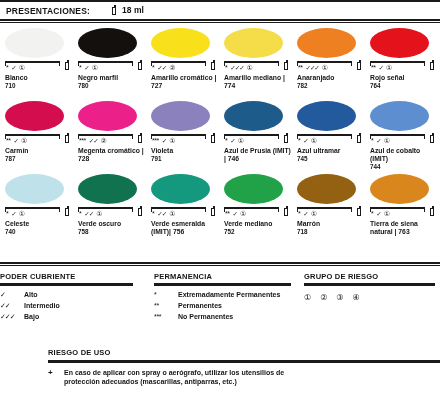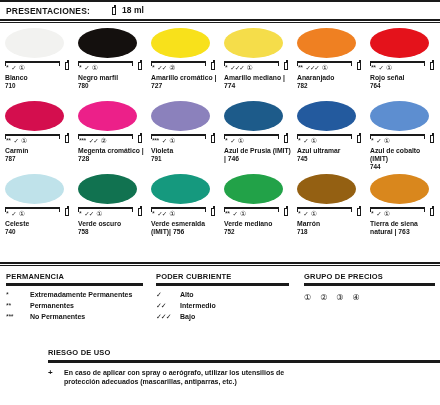--- a/index.html
+++ b/index.html
@@ -445,60 +445,60 @@
       </div>
     </div>
   </div>
 
 <div class="legend-wrap">
   <div class="lg-rule1"></div>
   <div class="lg-rule2"></div>
 
   <div class="legend-cols">
 
+    <div class="lcol c2">
+      <div class="lg-title">PODER CUBRIENTE</div>
+      <div class="lg-bar"></div>
+      <div class="lg-items">
+        <div class="lg-item">
+          <span class="lg-key chk">✓</span>
+          <span class="lg-val">Alto</span>
+        </div>
+        <div class="lg-item">
+          <span class="lg-key chk">✓✓</span>
+          <span class="lg-val">Intermedio</span>
+        </div>
+        <div class="lg-item">
+          <span class="lg-key chk">✓✓✓</span>
+          <span class="lg-val">Bajo</span>
+        </div>
+      </div>
+    </div>
+
     <div class="lcol c1">
       <div class="lg-title">PERMANENCIA</div>
       <div class="lg-bar"></div>
       <div class="lg-items">
         <div class="lg-item">
           <span class="lg-key">*</span>
           <span class="lg-val">Extremadamente Permanentes</span>
         </div>
         <div class="lg-item">
           <span class="lg-key">**</span>
           <span class="lg-val">Permanentes</span>
         </div>
         <div class="lg-item">
           <span class="lg-key">***</span>
           <span class="lg-val">No Permanentes</span>
         </div>
       </div>
     </div>
 
-    <div class="lcol c2">
-      <div class="lg-title">PODER CUBRIENTE</div>
-      <div class="lg-bar"></div>
-      <div class="lg-items">
-        <div class="lg-item">
-          <span class="lg-key chk">✓</span>
-          <span class="lg-val">Alto</span>
-        </div>
-        <div class="lg-item">
-          <span class="lg-key chk">✓✓</span>
-          <span class="lg-val">Intermedio</span>
-        </div>
-        <div class="lg-item">
-          <span class="lg-key chk">✓✓✓</span>
-          <span class="lg-val">Bajo</span>
-        </div>
-      </div>
-    </div>
-
     <div class="lcol c3">
-      <div class="lg-title">GRUPO DE PRECIOS</div>
+      <div class="lg-title">GRUPO DE RIESGO</div>
       <div class="lg-bar"></div>
       <div class="price-row">
         <span>①</span>
         <span>②</span>
         <span>③</span>
         <span>④</span>
       </div>
     </div>
 
   </div>

